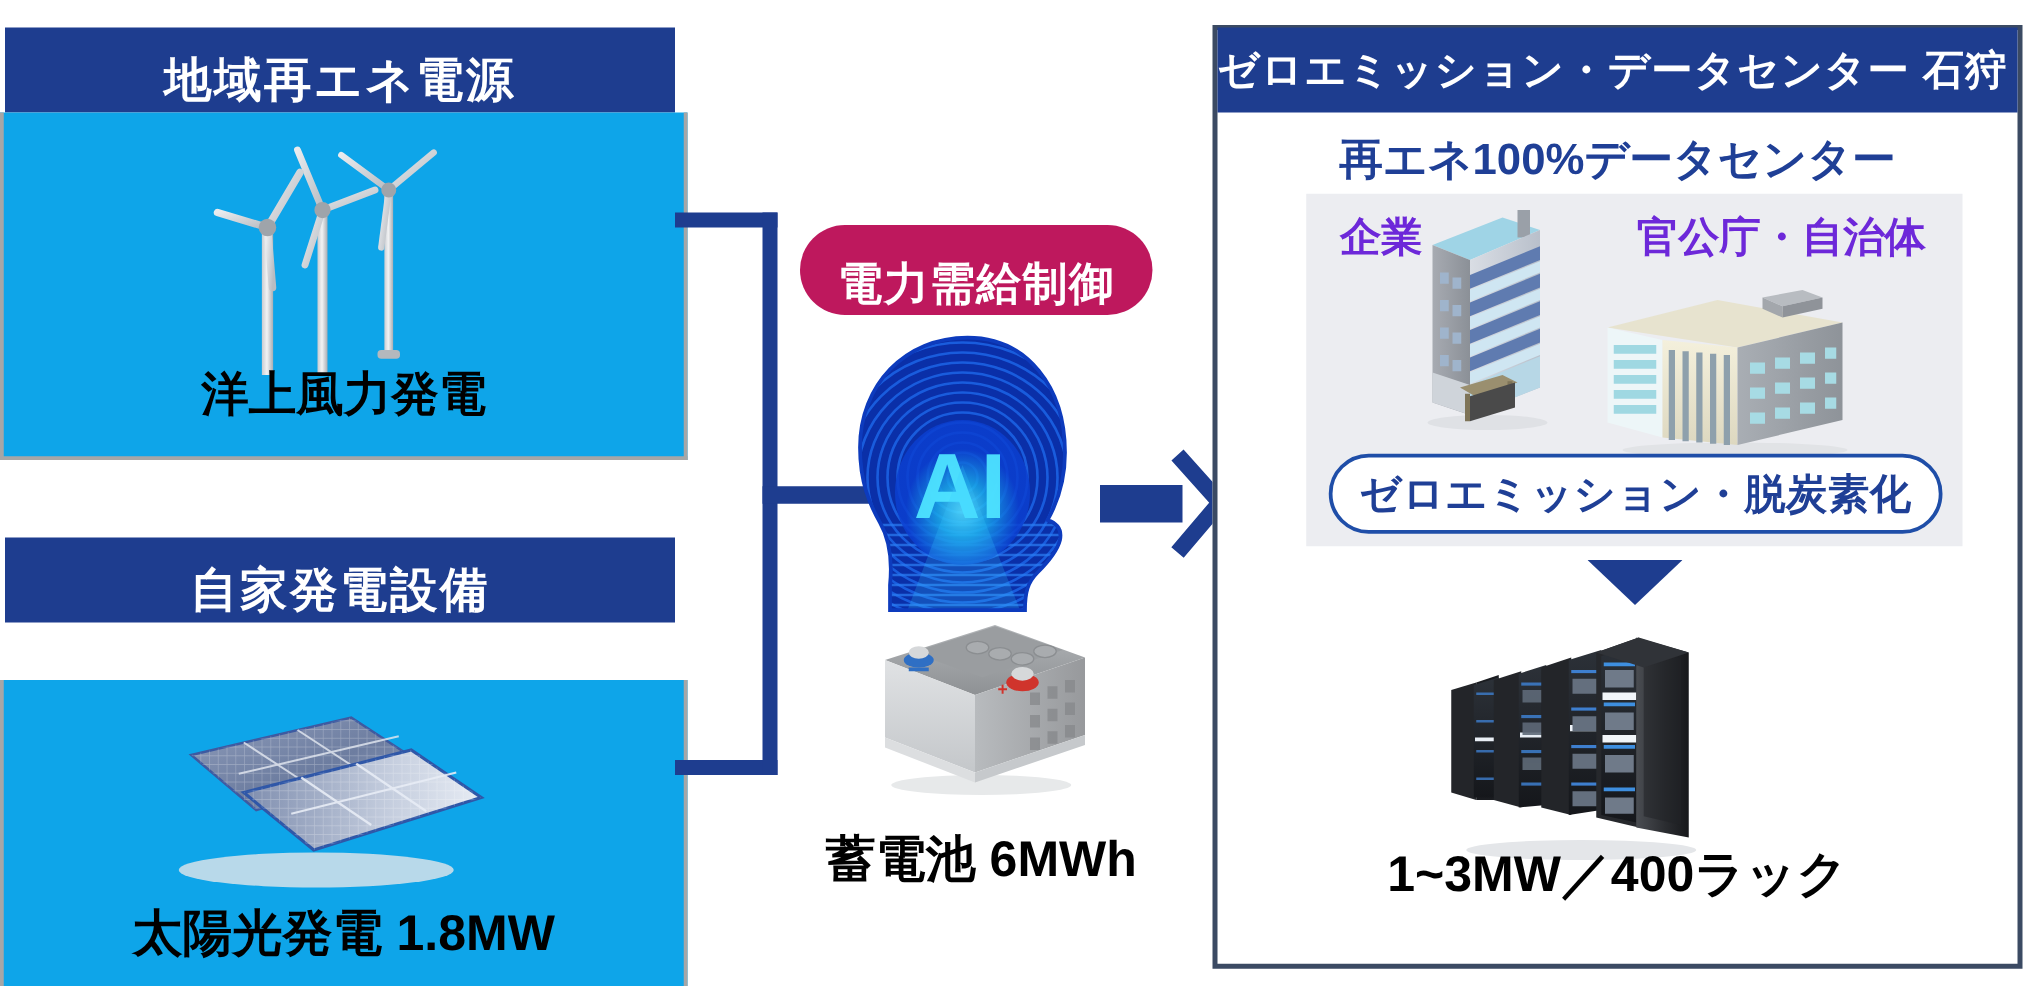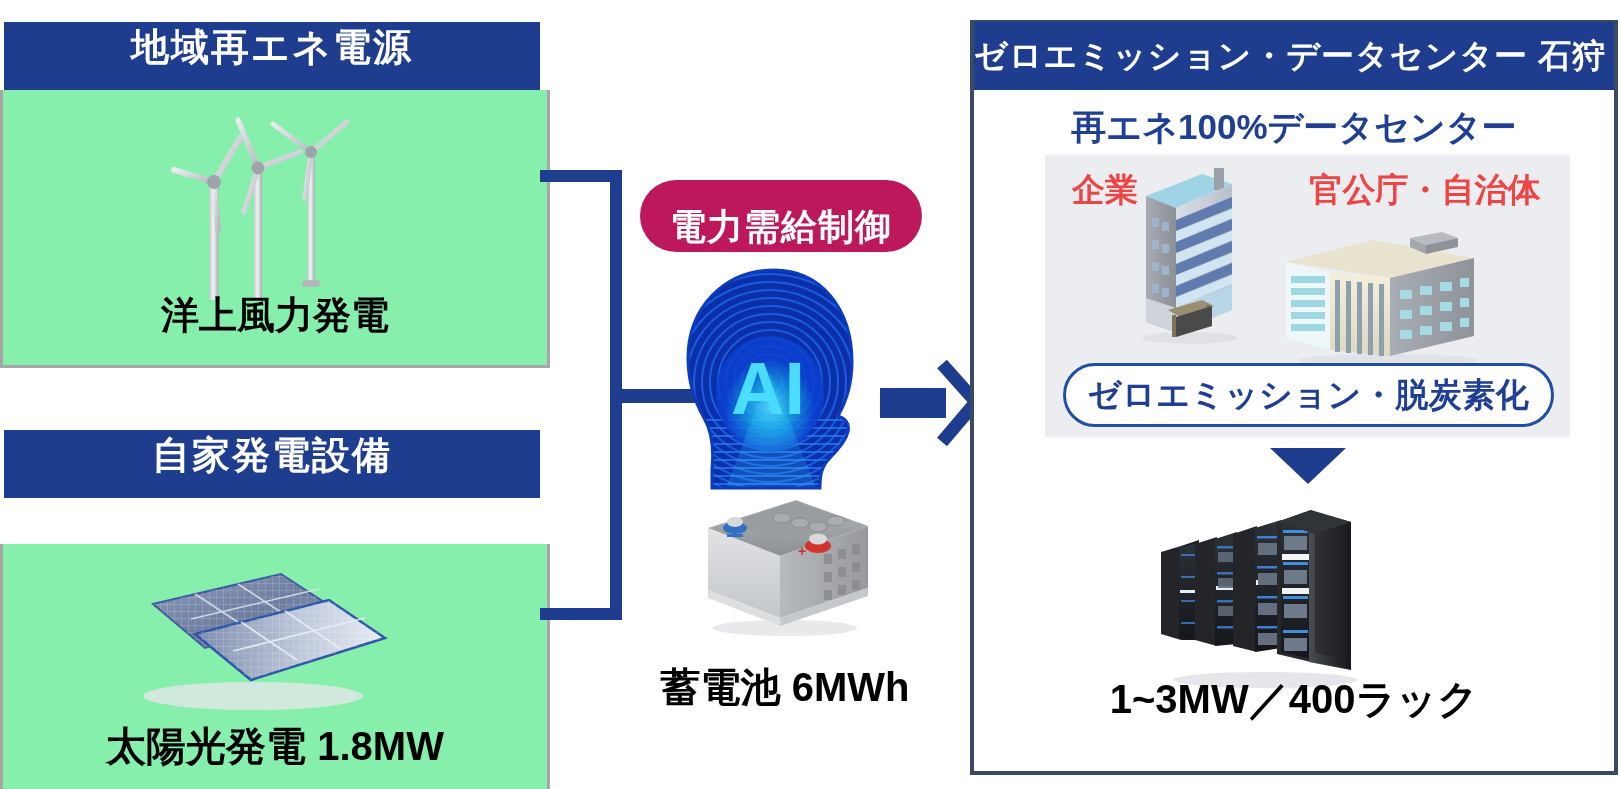--- a/index.html
+++ b/index.html
@@ -2,25 +2,25 @@
 <html><head>
 <meta charset="utf-8">
 <style>
   html,body{margin:0;padding:0;background:#ffffff;}
   body{width:1620px;height:789px;position:relative;overflow:hidden;
        font-family:"Liberation Sans","DejaVu Sans",sans-serif;color:#111;}
   .abs{position:absolute;}
 
   
   .panel-header{
-    background:#1e3d8f;color:#fff;display:flex;align-items:flex-start;justify-content:center;
+    background:#1e3d8f;color:#fff;display:flex;align-items:flex-end;justify-content:center;
     font-weight:bold;letter-spacing:2px;
   }
   .panel-body{
-    background:#86efac;border:3px solid #a6a6a6;border-top:none;
+    background:#0ea5e9;border:3px solid #a6a6a6;border-top:none;
     box-sizing:border-box;
   }
   .panel-caption{
     position:absolute;left:0;right:0;text-align:center;font-weight:bold;color:#000;
   }
 
   
   svg{display:block;}
 
   
@@ -38,21 +38,21 @@
     border:4px solid #3b4a63;box-sizing:border-box;background:#fff;
   }
   .dc-header{
     background:#1e3d8f;color:#fff;display:flex;align-items:center;justify-content:flex-start;
     font-weight:bold;letter-spacing:1px;
   }
   .dc-subtitle{
     position:absolute;text-align:center;color:#1f3f96;font-weight:bold;
   }
   .gray-box{background:#ecedf1;}
-  .label-dark{position:absolute;color:#ef4444;font-weight:bold;}
+  .label-dark{position:absolute;color:#6d28d9;font-weight:bold;}
   .pill-outline{
     position:absolute;border:3px solid #1f4ea8;border-radius:40px;background:#ffffff;
     display:flex;align-items:center;justify-content:center;color:#1f3f96;font-weight:bold;
     letter-spacing:0.5px;
   }
   .dc-caption{position:absolute;text-align:center;font-weight:bold;color:#000;}
 </style>
 </head>
 <body>
 

